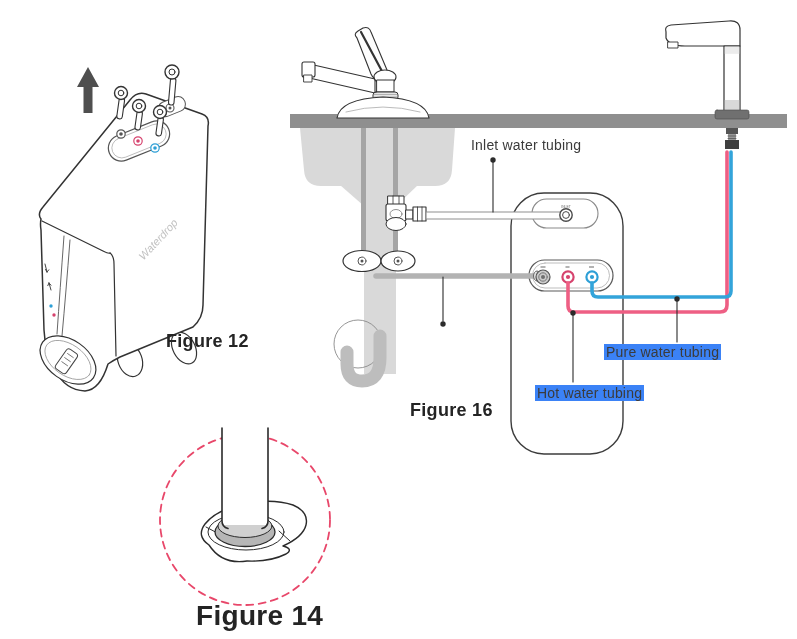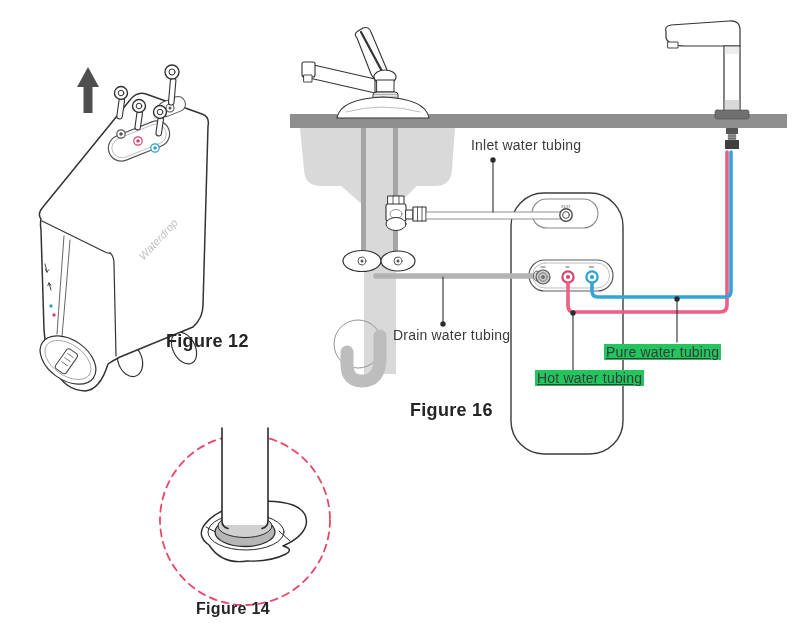--- a/index.html
+++ b/index.html
@@ -11,31 +11,31 @@
     overflow:hidden;
   }
   #art{position:absolute;left:0;top:0;}
   .lbl{
     position:absolute;
     font-size:14px;
     color:#3b3b3b;
     letter-spacing:.2px;
     white-space:nowrap;
   }
-  .lbl.bg{background:#22c55e;padding:0 2px;text-decoration:underline;}
+  .lbl.bg{background:#3b82f6;padding:0 2px;}
   .cap{
     position:absolute;
     font-size:18px;
     font-weight:bold;
     color:#242424;
     letter-spacing:.3px;
     white-space:nowrap;
     text-align:right;
   }
-  .cap.big{font-size:16px;}
+  .cap.big{font-size:28px;}
 </style>
 </head>
 <body>
 
 <div id="stage">
 
 <svg id="art" width="797" height="639" viewBox="0 0 797 639">
 
   <g stroke-linejoin="round" stroke-linecap="round">
 
@@ -252,20 +252,19 @@
 
     <g>
       <rect x="222" y="428" width="46" height="97" fill="#ffffff"></rect>
       <path d="M222,428 V521 Q222,527 228,528.5" fill="none" stroke="#2b2b2b" stroke-width="1.6"></path>
       <path d="M268,428 V521 Q268,527 262,528.5" fill="none" stroke="#2b2b2b" stroke-width="1.6"></path>
     </g>
   </g>
 </svg>
 
   <div class="lbl" style="left:471px;top:137px;">Inlet water tubing</div>
-  <div class="lbl" style="left:393px;top:327px;">Drain water tubing</div>
   <div class="lbl bg" style="left:604px;top:344px;">Pure water tubing</div>
-  <div class="lbl bg" style="left:535px;top:370px;">Hot water tubing</div>
+  <div class="lbl bg" style="left:535px;top:385px;">Hot water tubing</div>
 
   <div class="cap" style="left:166px;top:331px;">Figure 12</div>
   <div class="cap" style="left:410px;top:400px;">Figure 16</div>
   <div class="cap big" style="left:196px;top:600px;">Figure 14</div>
 </div>
 
 </body></html>

